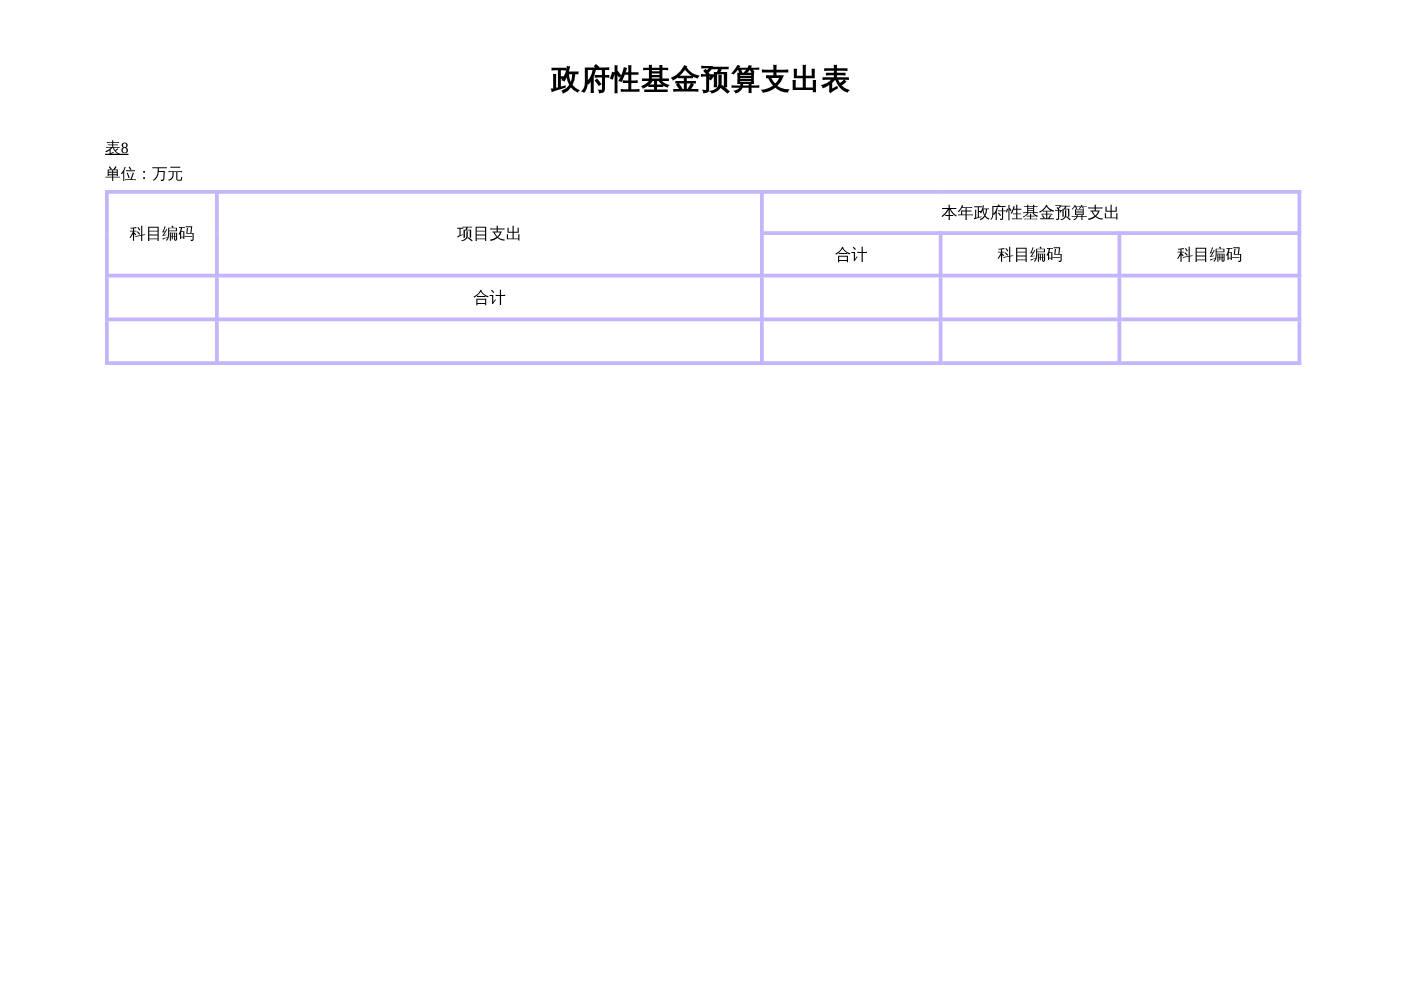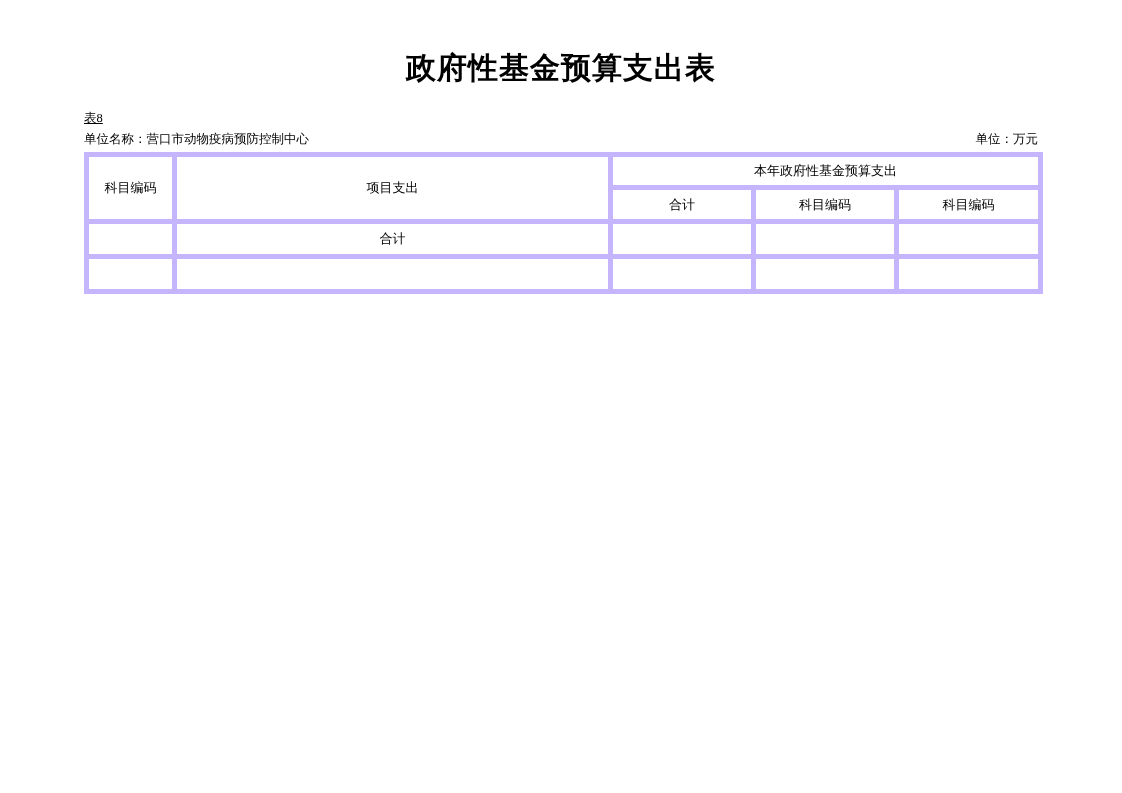--- a/index.html
+++ b/index.html
@@ -20,21 +20,21 @@
     width: 1122px;
     height: 793px;
     box-sizing: border-box;
   }
   .doc-title {
     position: absolute;
     top: 48px;
     left: 0;
     width: 1122px;
     text-align: center;
-    font-size: 30px;
+    font-size: 23px;
     font-weight: bold;
     letter-spacing: 1px;
     font-family: "DejaVu Serif", "Liberation Serif", serif;
   }
   .table-index {
     position: absolute;
     top: 110px;
     left: 84px;
     font-size: 12.5px;
     text-decoration: underline;
@@ -57,21 +57,21 @@
   }
   table.budget {
     position: absolute;
     top: 152px;
     left: 84px;
     width: 954px;
     border-collapse: collapse;
     table-layout: fixed;
   }
   table.budget td {
-    border: 5px solid #c4b5fd;
+    border: 3px solid #c4b5fd;
     text-align: center;
     vertical-align: middle;
     font-size: 13px;
     padding: 0;
   }
   .col-code { width: 88px; }
   .col-name { width: 436px; }
   .col-total { width: 143px; }
   .col-basic { width: 143px; }
   .col-project { width: 144px; }
@@ -94,21 +94,20 @@
 </head>
 <body>
 
 <div class="page">
 
   <div class="doc-title">政府性基金预算支出表</div>
 
   <div class="table-index">表8</div>
 
   <div class="meta-row">
-    <div class="meta-left"><span>单位名称：</span><span>营口市动物疫病预防控制中心</span></div>
     <div class="meta-right">单位：万元</div>
   </div>
 
   <table class="budget">
     <colgroup>
       <col class="col-code">
       <col class="col-name">
       <col class="col-total">
       <col class="col-basic">
       <col class="col-project">

